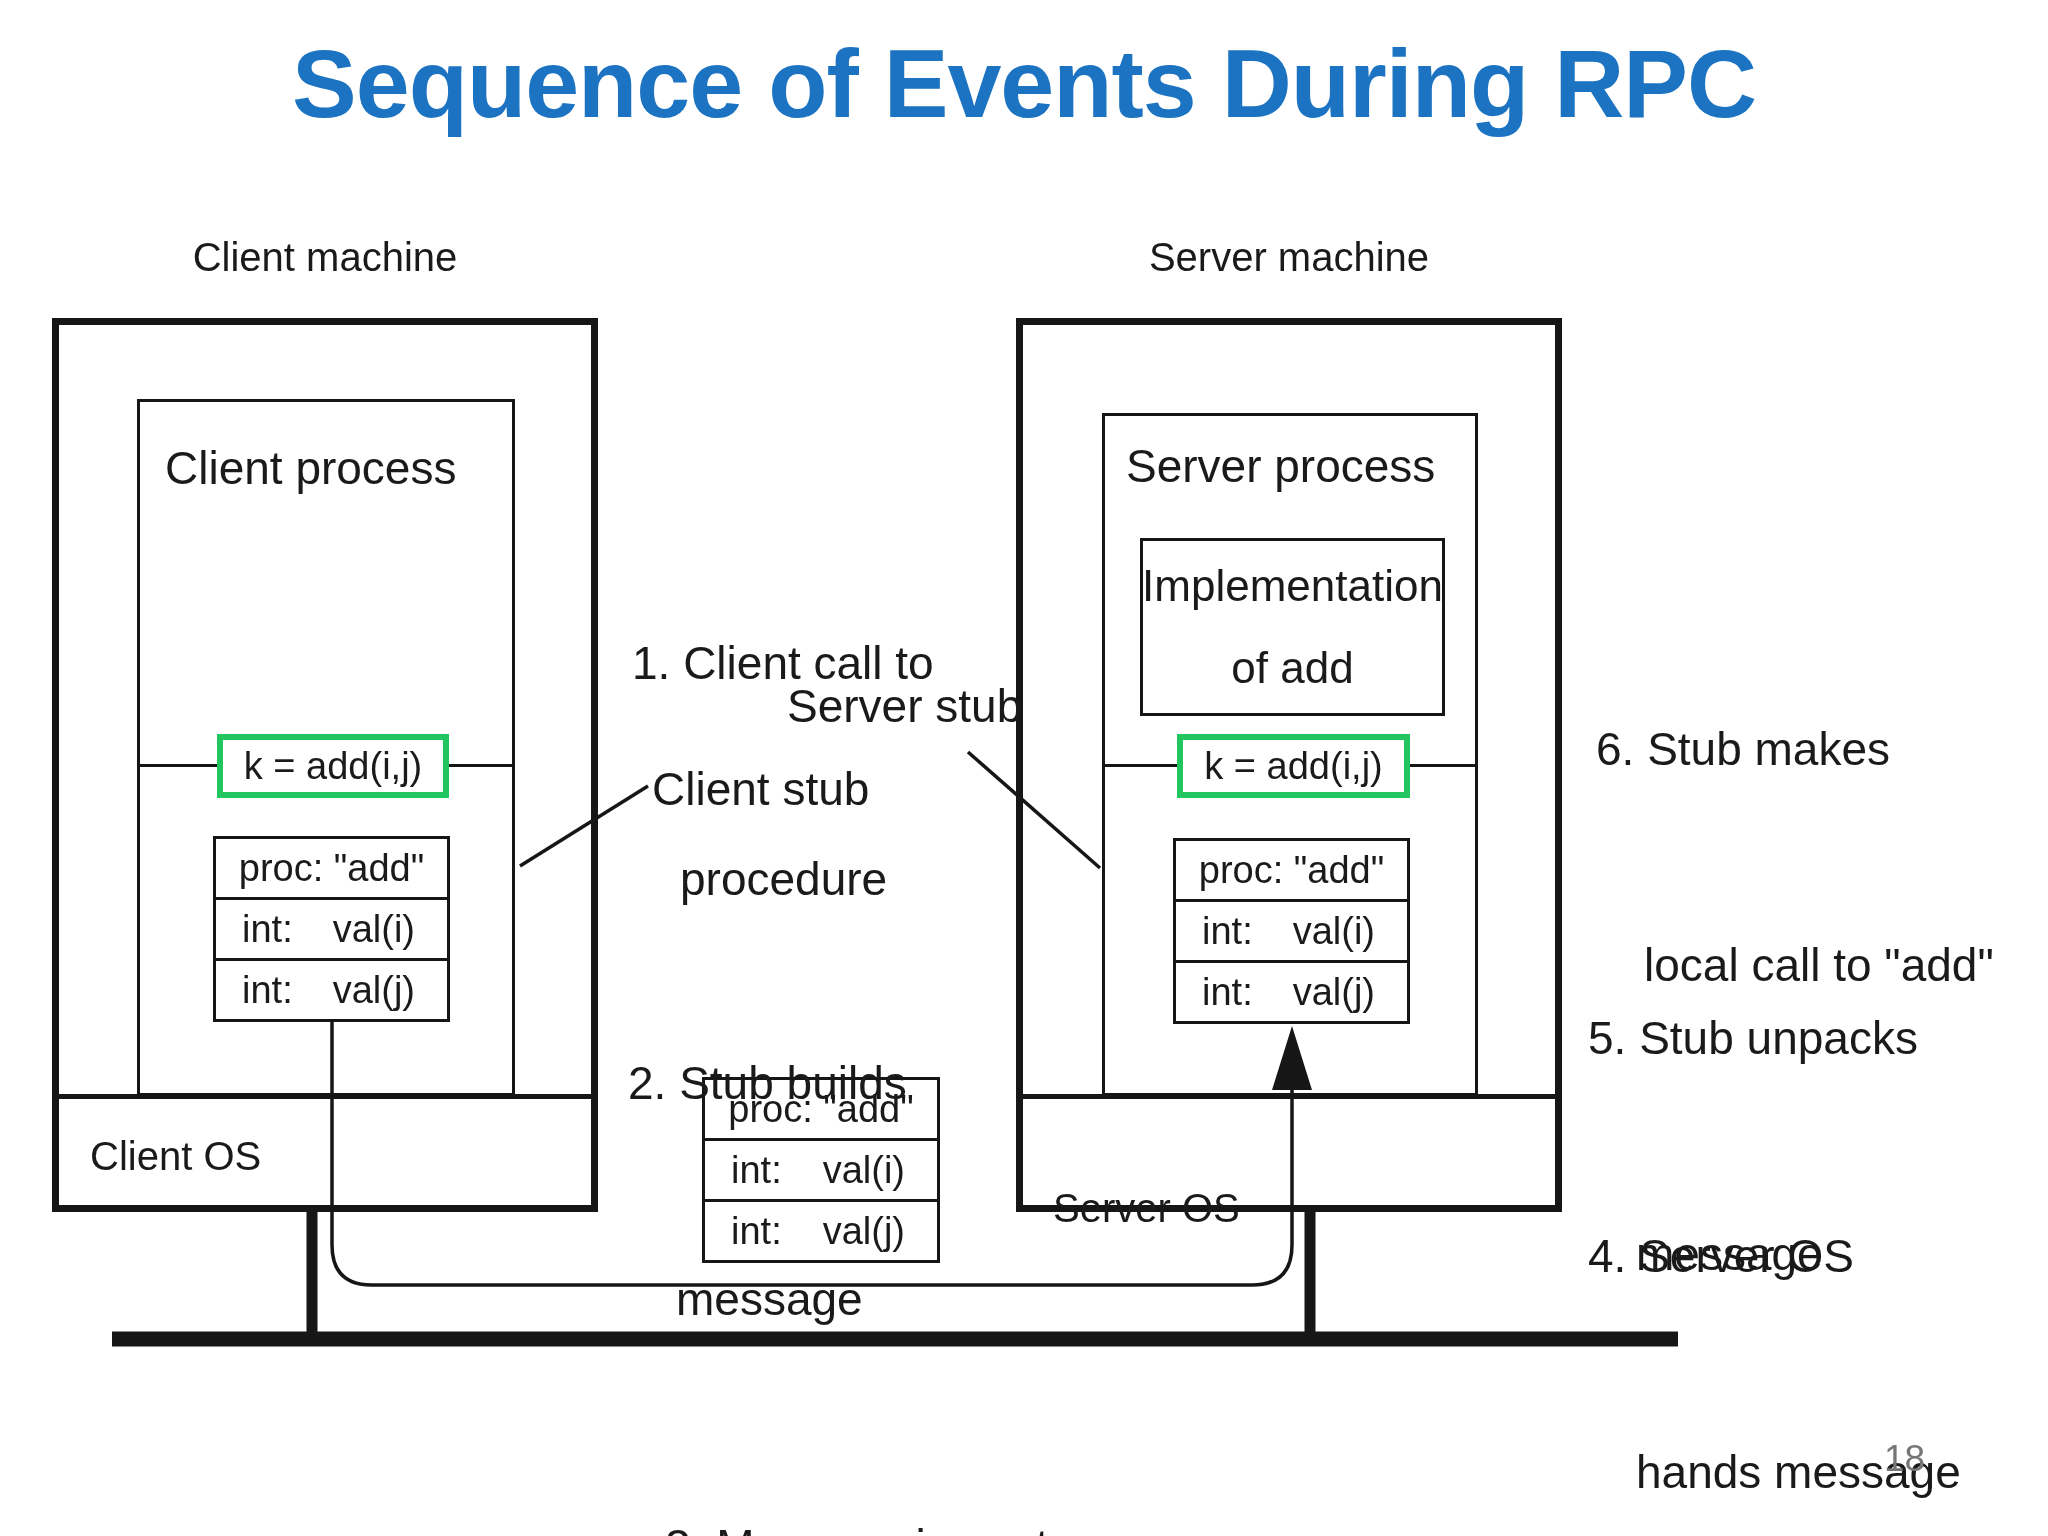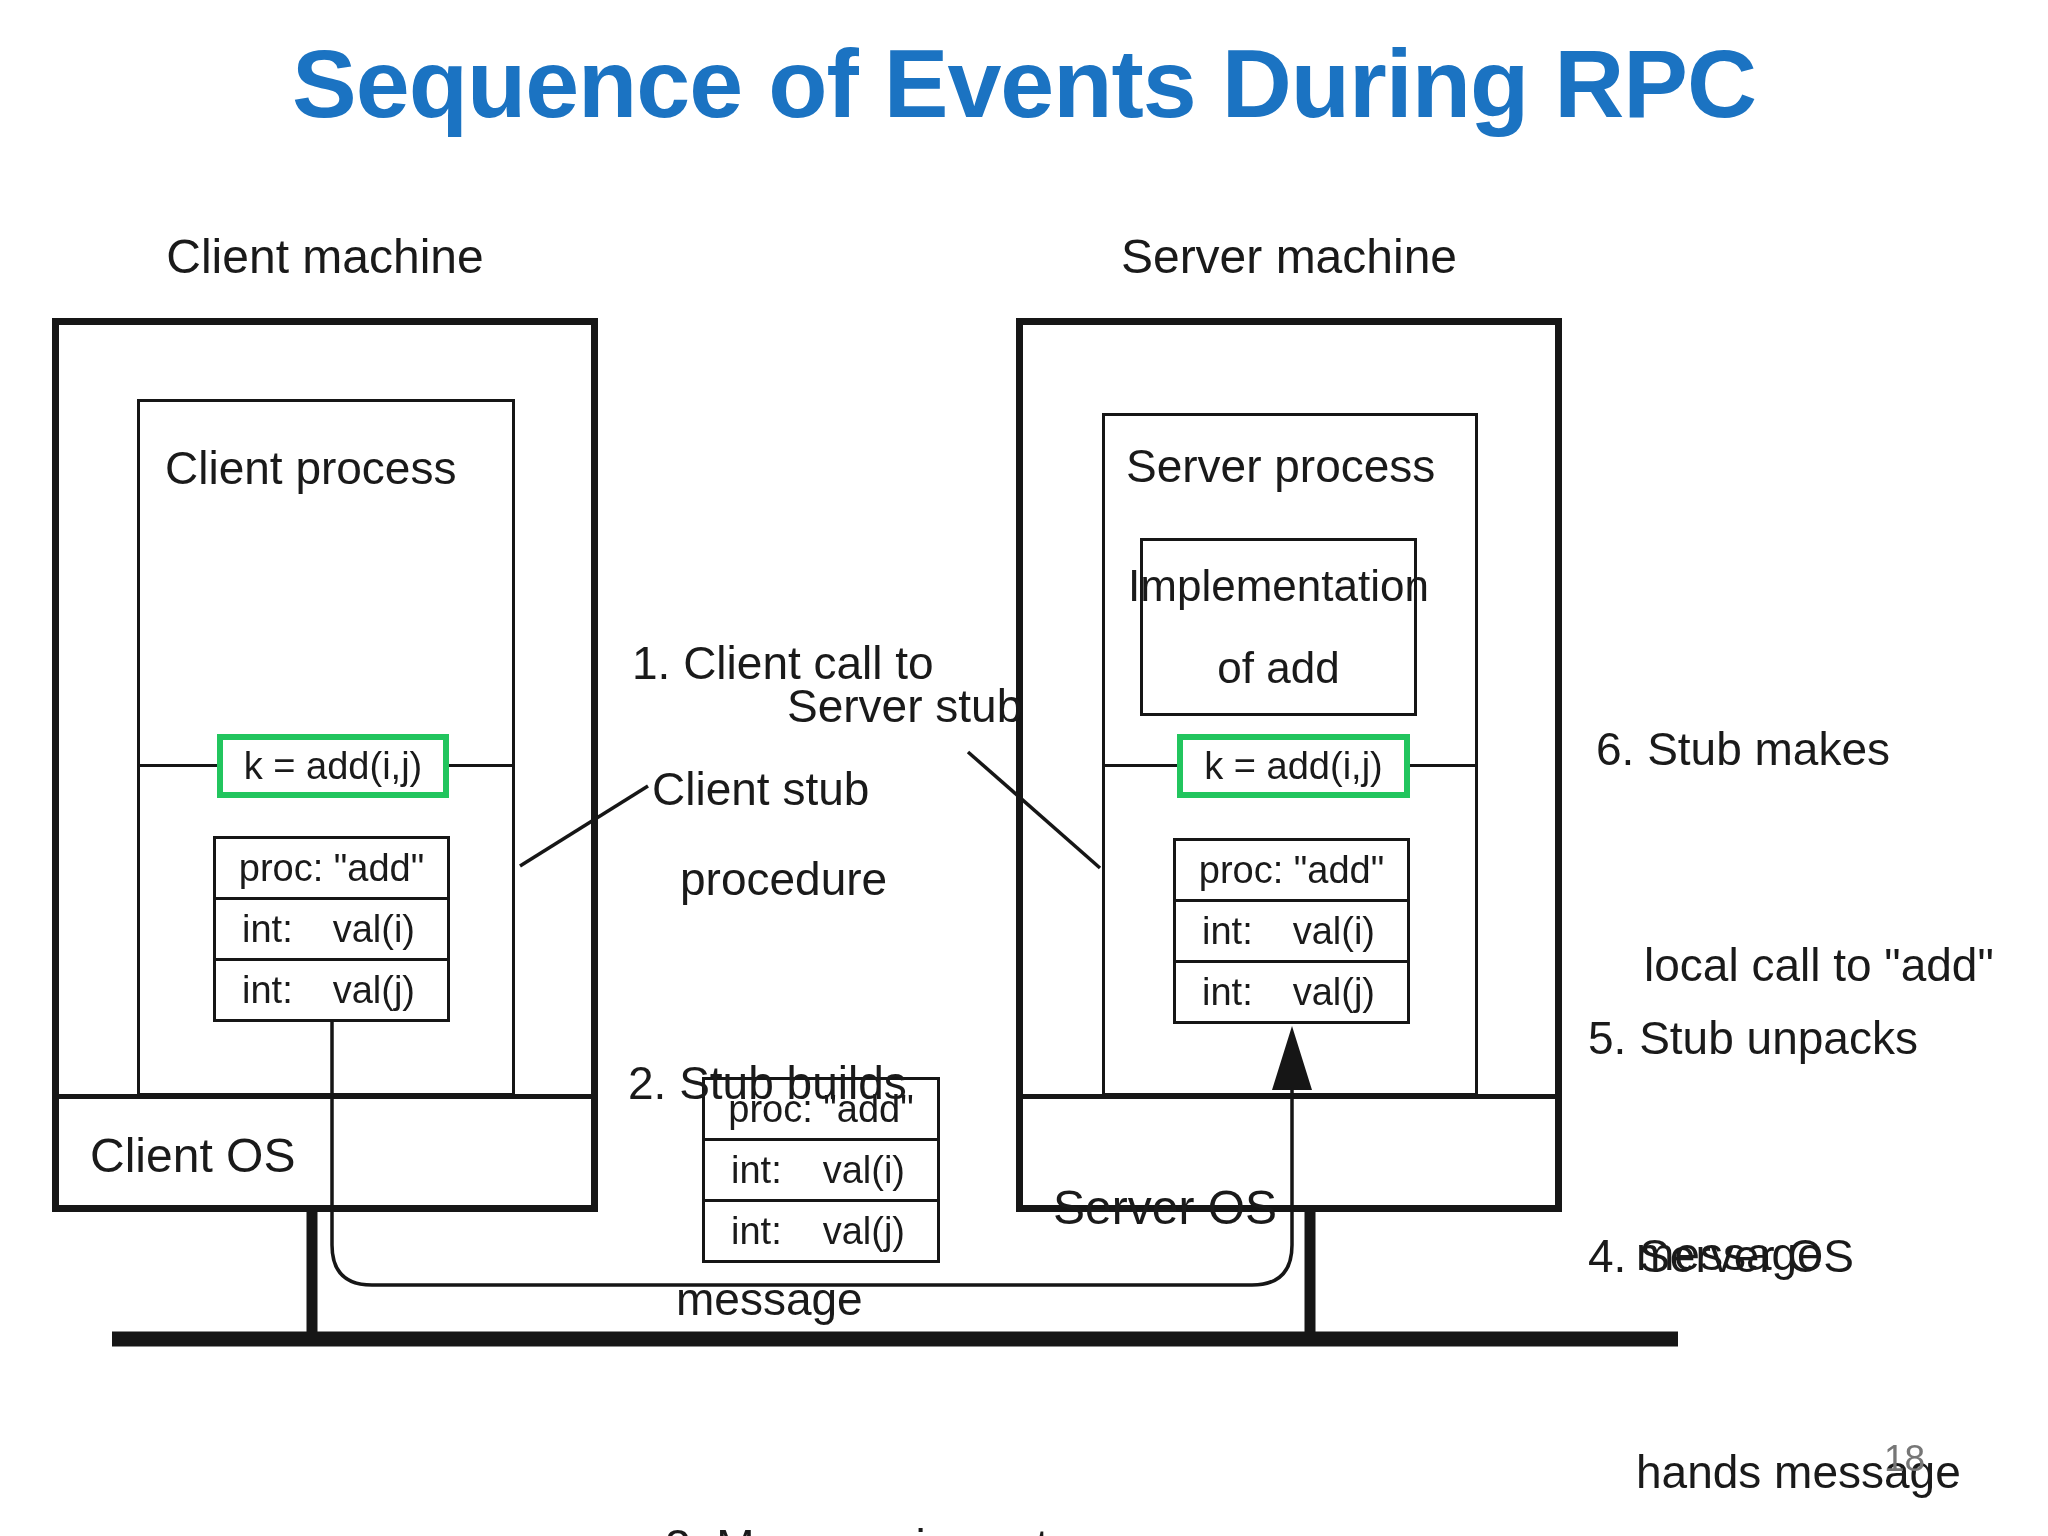--- a/index.html
+++ b/index.html
@@ -9,21 +9,21 @@
     font-family:"Liberation Sans", sans-serif;color:#1a1a1a;border-radius:18px;
   }
   .title{
     position:absolute;left:0;top:28px;width:2048px;text-align:center;
     font-size:97px;font-weight:600;letter-spacing:-1px;color:#1B73C2;
   }
   .box{position:absolute;border:3px solid #161616;background:transparent;}
   .box.machine{border-width:7px;}
   .divider{position:absolute;height:0;border-top:5px solid #161616;}
   .label{position:absolute;font-size:46px;line-height:72px;white-space:pre;}
-  .label.big{font-size:48px;}
+  .label.big{font-size:40px;}
   .label.centered{text-align:center;}
   .step{position:absolute;font-size:46px;line-height:72px;white-space:pre;}
   .step .l2{padding-left:48px;}
   .kadd{
     position:absolute;border:6px solid #22c55e;background:#fff;
     display:flex;align-items:center;justify-content:center;font-size:38px;
   }
   .implbox{
     position:absolute;border:3px solid #161616;background:#fff;
     display:flex;flex-direction:column;align-items:center;justify-content:center;
@@ -73,21 +73,21 @@
   </div>
 
   <div class="label big" style="left:90px;top:1120px;">Client OS</div>
 
   <div class="label big centered" style="left:1016px;top:221px;width:546px;">Server machine</div>
   <div class="box machine" style="left:1016px;top:318px;width:546px;height:894px;"></div>
   <div class="divider" style="left:1019px;top:1094px;width:540px;"></div>
   <div class="box" style="left:1102px;top:413px;width:376px;height:683px;"></div>
   <div class="label" style="left:1126px;top:430px;">Server process</div>
 
-  <div class="implbox" style="left:1140px;top:538px;width:277px;height:178px;gap:20px;">
+  <div class="implbox" style="left:1140px;top:538px;width:305px;height:178px;gap:20px;">
     <div>Implementation</div>
     <div>of add</div>
   </div>
 
   <div class="hline" style="left:1102px;top:764px;width:75px;"></div>
   <div class="hline" style="left:1410px;top:764px;width:68px;"></div>
   <div class="kadd" style="left:1177px;top:734px;width:233px;height:64px;">k = add(i,j)</div>
 
   <div class="msgbox" style="left:1173px;top:838px;width:237px;">
     <div class="mrow center">

